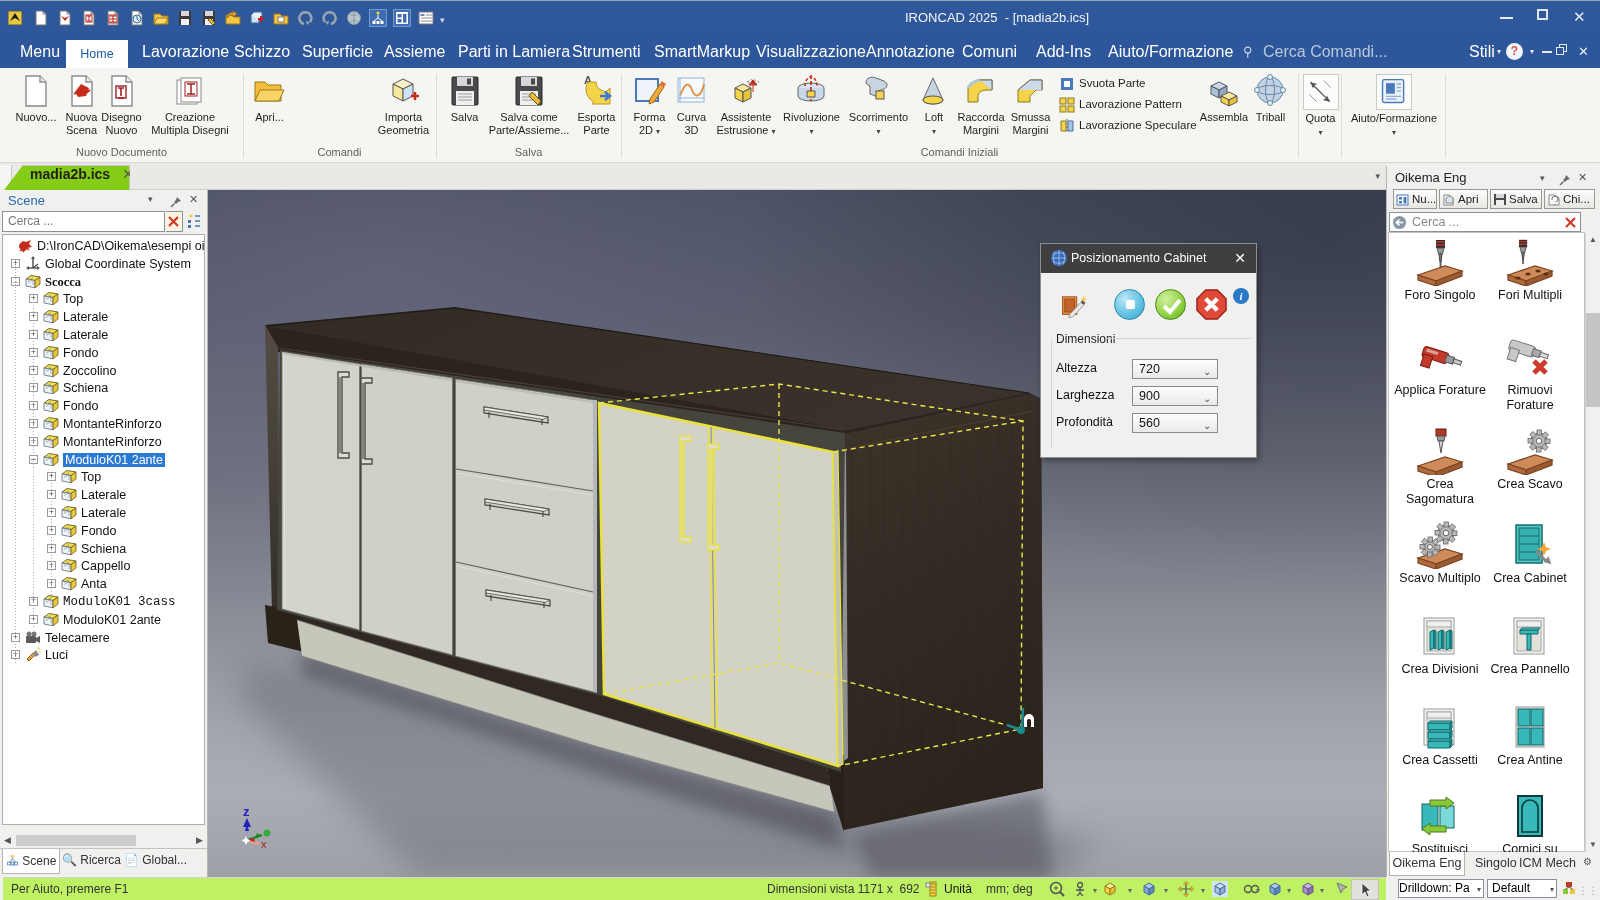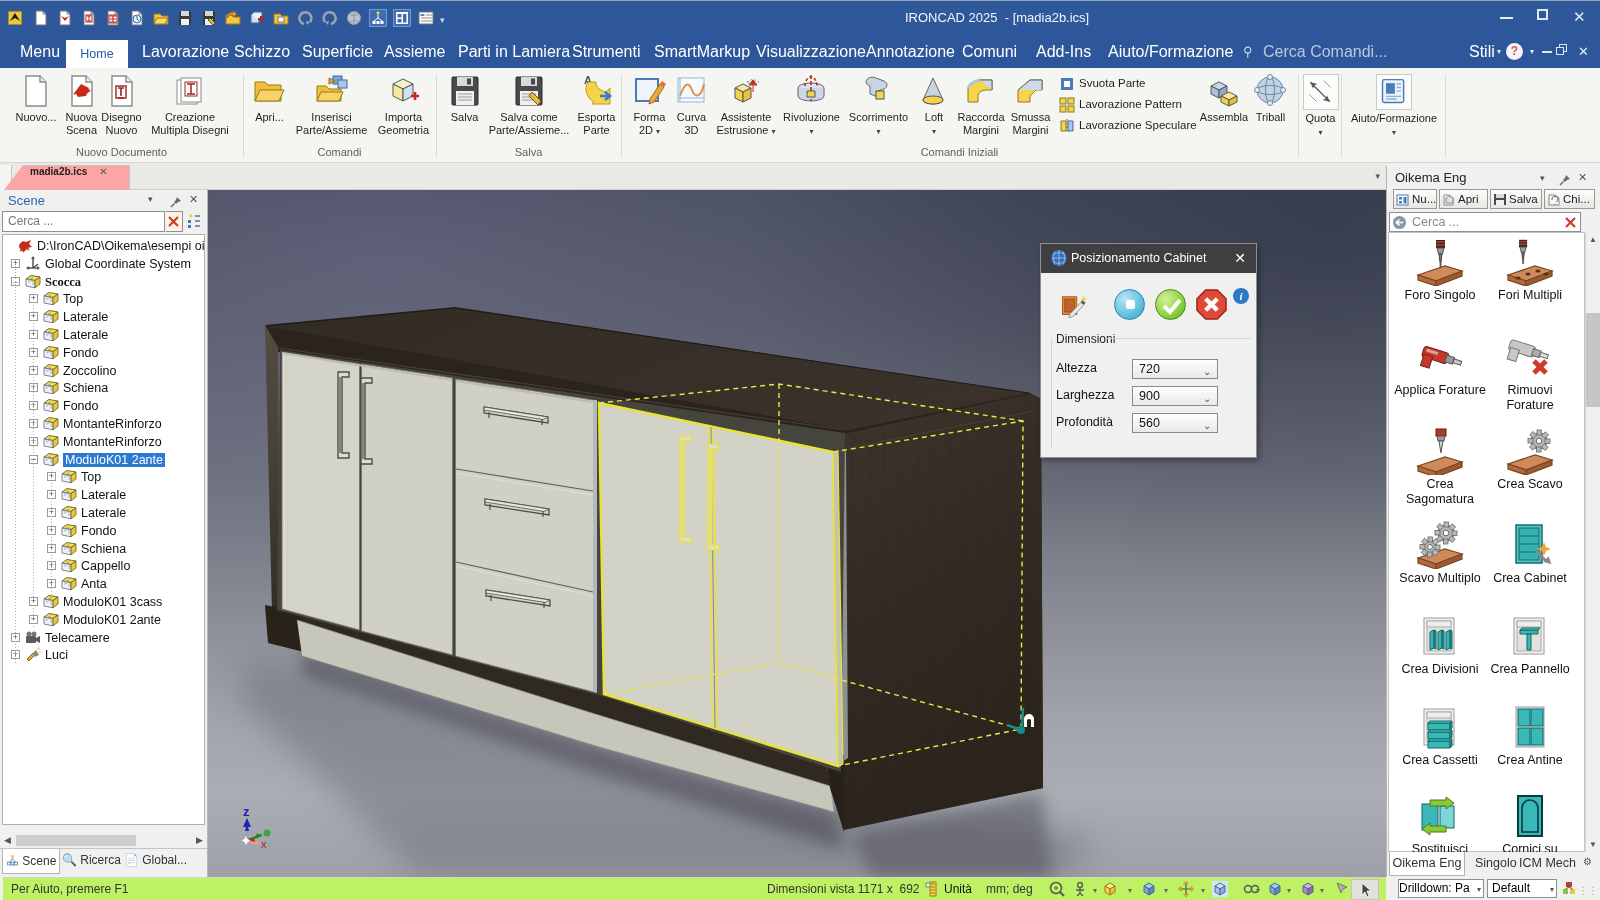--- a/index.html
+++ b/index.html
@@ -10,21 +10,21 @@
 #menubar{position:absolute;left:0;top:36px;width:1600px;height:32px;background:#2d579a;}
 .mitem{position:absolute;top:0;height:32px;line-height:32px;color:#fff;font-size:16px;}
 #hometab{position:absolute;left:66px;top:4px;width:62px;height:28px;background:#fff;color:#1f5da8;text-align:center;line-height:28px;font-size:12.5px;}
 #ribbon{position:absolute;left:0;top:68px;width:1600px;height:95px;background:#f5f5f2;border-bottom:1px solid #d8d6d2;}
 .rsep{position:absolute;top:6px;height:84px;width:1px;background:#dddbd7;}
 .rlabel{position:absolute;top:78px;height:14px;font-size:11px;color:#60605e;text-align:center;}
 .ritem{position:absolute;top:6px;text-align:center;font-size:11px;color:#1e1e1e;line-height:13px;}
 .ritem svg{display:block;margin:0 auto 3px auto;}
 .caret{color:#444;font-size:8px;line-height:6px;}
 #tabrow{position:absolute;left:0;top:163px;width:1386px;height:27px;background:#ebe9e6;border-bottom:1px solid #cfcdc9;}
-#doctab{position:absolute;left:4px;top:2px;width:126px;height:25px;background:#fca5a5;border:1px solid #c8c6c2;border-bottom:none;font-size:10px;color:#222;clip-path:polygon(0 100%,19px 0,100% 0,100% 100%);}
+#doctab{position:absolute;left:4px;top:2px;width:126px;height:25px;background:#84cc16;border:1px solid #c8c6c2;border-bottom:none;font-size:14px;color:#222;clip-path:polygon(0 100%,19px 0,100% 0,100% 100%);}
 
 #lpanel{position:absolute;left:0;top:190px;width:208px;height:687px;background:#f0f0ee;border-right:1px solid #b8b6b2;}
 #lhead{position:absolute;left:0;top:0;width:207px;height:21px;background:#f0f0ee;}
 #lsearch{position:absolute;left:2px;top:21px;width:163px;height:21px;background:#fff;border:1px solid #8a9099;font-size:12px;color:#777;line-height:19px;padding-left:5px;}
 #ltree{position:absolute;left:2px;top:44px;width:203px;height:591px;background:#fff;border:1px solid #b0aeaa;overflow:hidden;}
 .trow{position:absolute;height:17px;font-size:12.5px;color:#111;white-space:nowrap;}
 .texp{position:absolute;width:9px;height:9px;border:1px solid #9a9a9a;background:#fff;font-size:9px;line-height:7px;text-align:center;color:#444;}
 
 #rpanel{position:absolute;left:1386px;top:166px;width:214px;height:711px;background:#f0f0ee;border-left:1px solid #b8b6b2;}
 .rbtn{position:absolute;top:0px;height:20px;border:1px solid #9a9892;background:linear-gradient(#fdfdfd,#e8e6e2);font-size:11.5px;color:#222;line-height:18px;}
@@ -189,27 +189,20 @@
       <div class="ritem" style="left:127px;width:126px;"><svg width="34" height="34" viewBox="0 0 34 34" style="">
           <rect x="4" y="6" width="20" height="24" fill="#fff" stroke="#8a8a8a"></rect>
           <rect x="8" y="4" width="20" height="24" fill="#fff" stroke="#8a8a8a"></rect>
           <rect x="12" y="8" width="12" height="14" fill="#fff" stroke="#a02020"></rect>
           <path d="M14 10h8M18 10v10M14 20h8" stroke="#a02020" stroke-width="1.5"></path>
         </svg>Creazione<br>Multipla Disegni</div>
       <div class="ritem" style="left:238px;width:63px;"><svg width="34" height="34" viewBox="0 0 34 34" style="">
           <path d="M2 8h10l3 3h13v16H2z" fill="#f2bd3a" stroke="#9a7a1a"></path>
           <path d="M2 27 l5 -11 h24 l-5 11z" fill="#f8d468" stroke="#9a7a1a"></path>
         </svg>Apri...</div>
-      <div class="ritem" style="left:279px;width:105px;"><svg width="34" height="34" viewBox="0 0 34 34" style="">
-          <path d="M2 12h9l3 3h12v12H2z" fill="#f2bd3a" stroke="#9a7a1a"></path>
-          <path d="M2 27l4-9h22l-4 9z" fill="#f8d468" stroke="#9a7a1a"></path>
-          <rect x="18" y="2" width="9" height="8" fill="#7aa8d8" stroke="#3a6a9a"></rect>
-          <rect x="23" y="6" width="9" height="8" fill="#a8c8e8" stroke="#3a6a9a"></rect>
-          <path d="M14 4 l6 3 -6 3z" fill="#e8a23e" stroke="#9a6a1a"></path>
-        </svg>Inserisci<br>Parte/Assieme</div>
       <div class="ritem" style="left:365px;width:77px;"><svg width="34" height="34" viewBox="0 0 34 34" style="">
           <path d="M6 10 l10 -5 10 5 -10 5z" fill="#f8f0c8" stroke="#555"></path>
           <path d="M6 10v12l10 5V15z" fill="#f5e898" stroke="#555"></path>
           <path d="M26 10v12l-10 5V15z" fill="#cfe2f3" stroke="#555"></path>
           <path d="M24 22h8M28 18v8" stroke="#c62a1a" stroke-width="2.5"></path>
         </svg>Importa<br>Geometria</div>
       <div class="ritem" style="left:440px;width:49px;"><svg width="34" height="34" viewBox="0 0 34 34" style="">
           <rect x="4" y="3" width="26" height="28" rx="1" fill="#4a4a4c" stroke="#2a2a2a"></rect>
           <rect x="9" y="3" width="16" height="9" fill="#d8d8da"></rect>
           <rect x="19" y="4.5" width="4" height="6" fill="#4a4a4c"></rect>
@@ -552,21 +545,21 @@
         <div class="trow" style="left:0;top:341.2000000000001px;width:207px;">
           <span class="texp" style="left:44px;top:3px;">+</span>
           <span class="abs" style="left:58px;top:0px;width:16px;height:16px;"><svg width="16" height="16" viewBox="0 0 16 16" style="">
               <path d="M1 5 l5 -3.5 9 1.5 -5 3.5z" fill="#f7e04a" stroke="#4a4a20" stroke-width="0.8"></path>
               <path d="M1 5 v7 l9 1.8 v-7.3z" fill="#eef3f8" stroke="#5a6a7a" stroke-width="0.8"></path>
               <path d="M15 3 v7 l-5 3.8 v-7.3z" fill="#e8c83a" stroke="#6a5a20" stroke-width="0.8"></path>
               <path d="M3 6.5 l5 -3 M3 8.5 l5 -3 v5.5" stroke="#8a97a3" stroke-width="0.7" fill="none"></path>
             </svg></span>
           <span class="abs" style="left:78px;top:1px;">Anta</span>
         </div>
-        <div class="trow" style="left:0;top:359.0000000000001px;width:207px;">
+        <div class="trow" style="left:0;top:359.0000000000001px;width:207px;font-family:Liberation Mono, monospace;">
           <span class="texp" style="left:26px;top:3px;">+</span>
           <span class="abs" style="left:40px;top:0px;width:16px;height:16px;"><svg width="16" height="16" viewBox="0 0 16 16" style="">
               <path d="M1 5 l5 -3.5 9 1.5 -5 3.5z" fill="#f7e04a" stroke="#4a4a20" stroke-width="0.8"></path>
               <path d="M1 5 v7 l9 1.8 v-7.3z" fill="#eef3f8" stroke="#5a6a7a" stroke-width="0.8"></path>
               <path d="M15 3 v7 l-5 3.8 v-7.3z" fill="#e8c83a" stroke="#6a5a20" stroke-width="0.8"></path>
               <path d="M3 6.5 l5 -3 M3 8.5 l5 -3 v5.5" stroke="#8a97a3" stroke-width="0.7" fill="none"></path>
             </svg></span>
           <span class="abs" style="left:60px;top:1px;">ModuloK01 3cass</span>
         </div>
         <div class="trow" style="left:0;top:376.8000000000001px;width:207px;">

